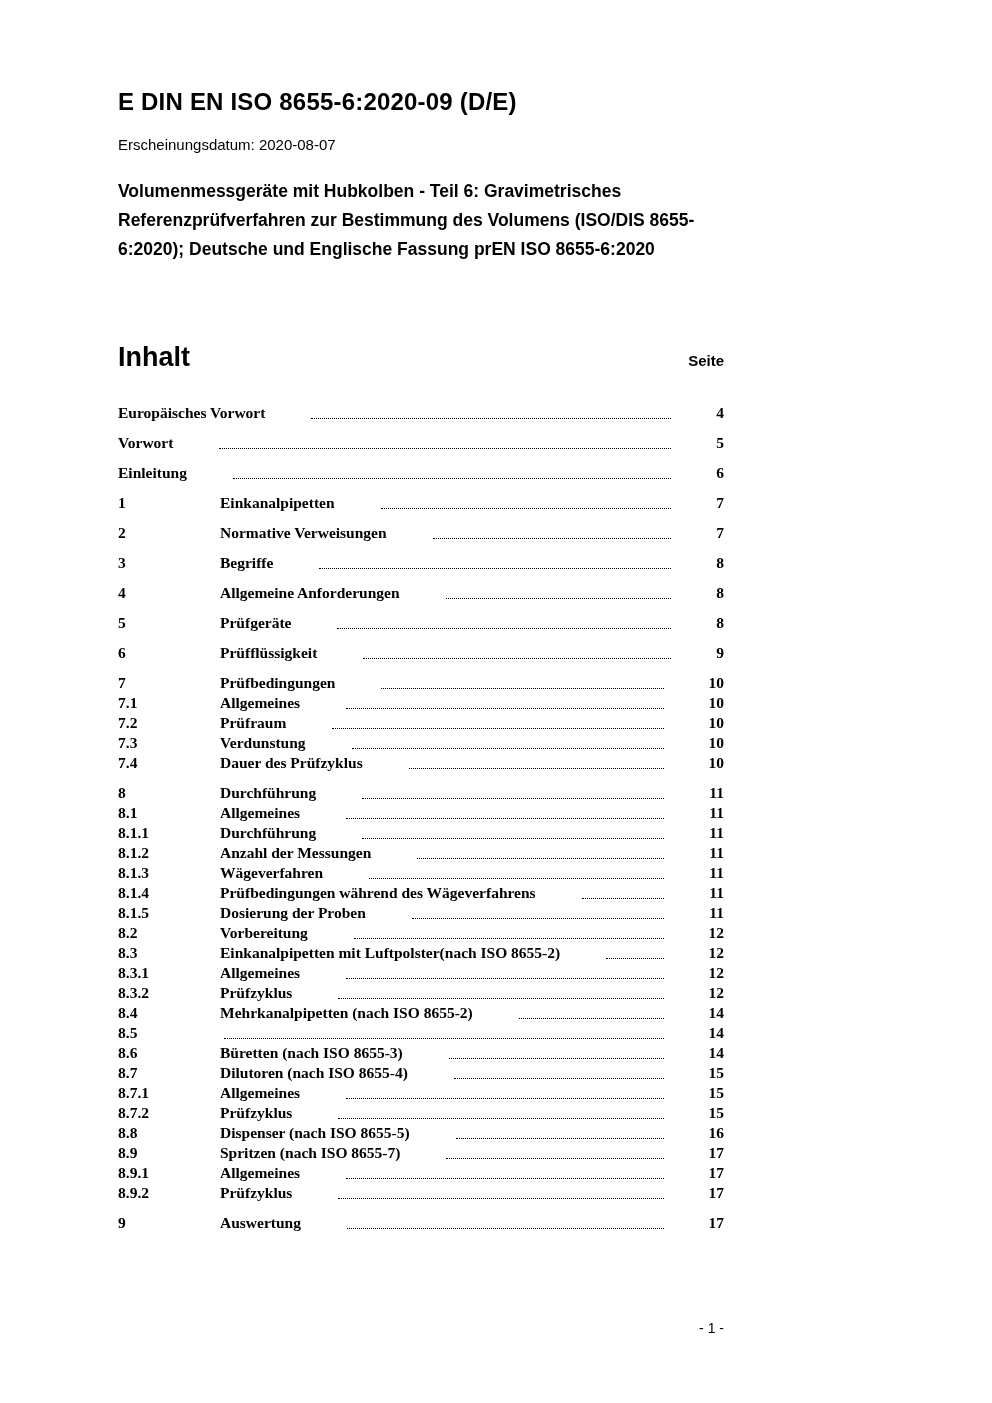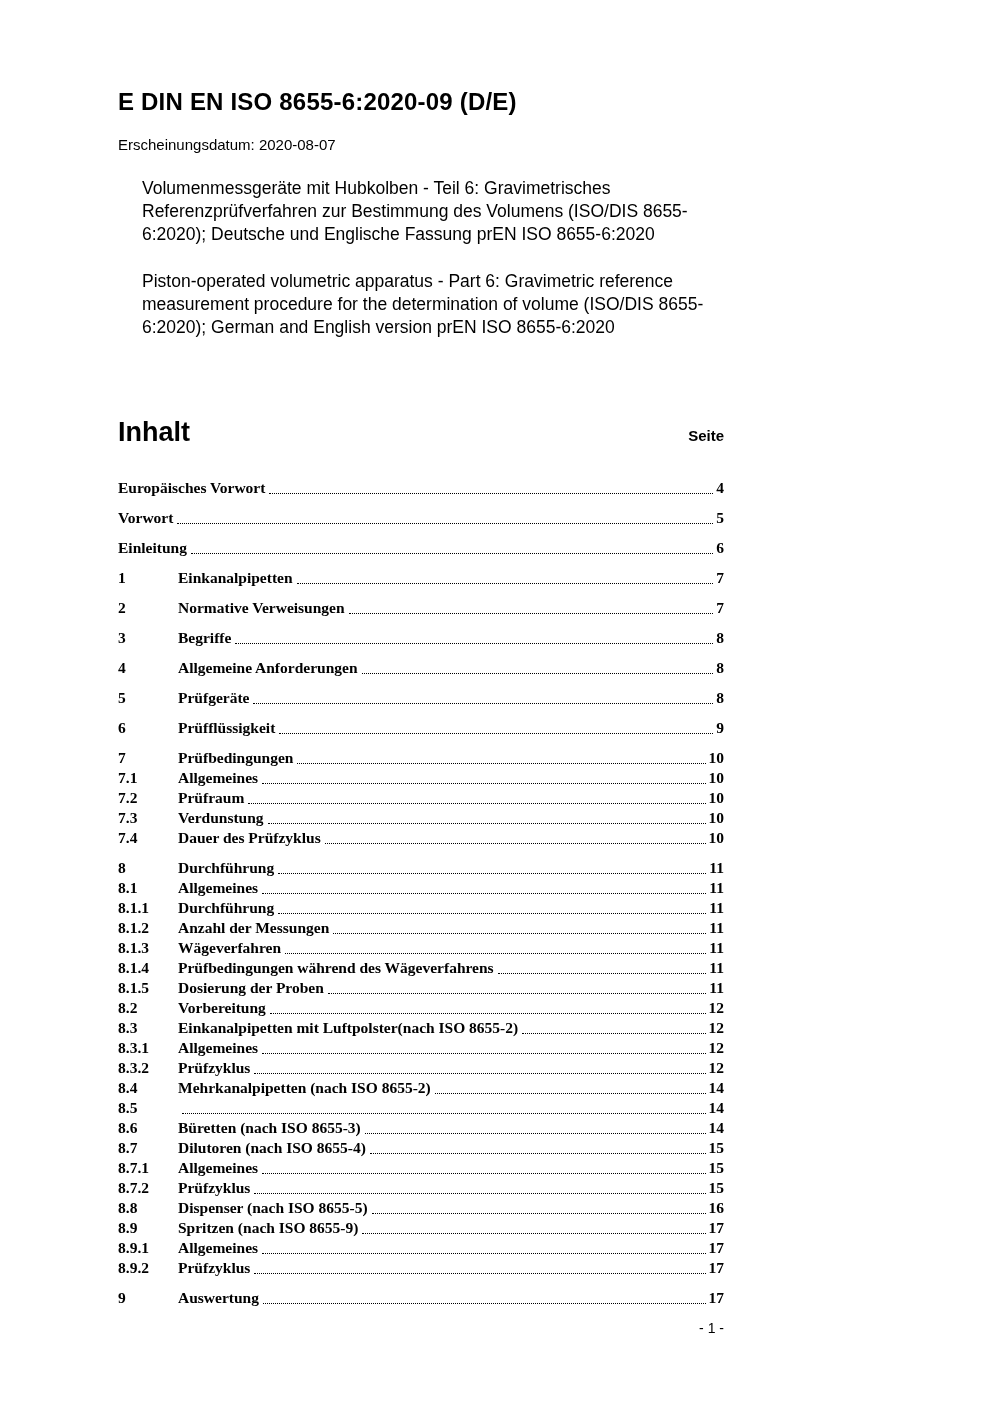--- a/index.html
+++ b/index.html
@@ -31,24 +31,23 @@
     letter-spacing: 0.2px;
   }
   .release {
     margin-top: 20px;
     font-size: 15px;
     font-family: "Liberation Sans", sans-serif;
   }
   .title-block {
     margin-top: 24px;
     font-size: 17.5px;
-    font-weight: normal;
-    line-height: 23px;
-    font-family: "Liberation Sans", sans-serif;
-    margin-left: 24px;
+    font-weight: bold;
+    line-height: 29px;
+    font-family: "Liberation Sans", sans-serif;
   }
   .toc-header {
     margin-top: 48px;
     display: flex;
     justify-content: space-between;
     align-items: baseline;
   }
   .toc-heading {
     font-size: 27px;
     font-weight: bold;
@@ -70,20 +69,21 @@
     margin-bottom: 10px;
   }
   .toc-group:last-child {
     margin-bottom: 0;
   }
   .toc-row {
     display: flex;
     align-items: flex-end;
     line-height: 20px;
     height: 20px;
+    gap: 42px;
   }
   .toc-num {
     flex: 0 0 60px;
     white-space: nowrap;
   }
   .toc-title {
     white-space: nowrap;
     flex: 0 0 auto;
   }
   .toc-leader {
@@ -110,21 +110,20 @@
 </head>
 <body>
 
 <div class="page">
   <div class="content">
 
     <h1 class="doc-number">E DIN EN ISO 8655-6:2020-09 (D/E)</h1>
     <div class="release">Erscheinungsdatum: 2020-08-07</div>
 
     <p class="title-block">Volumenmessgeräte mit Hubkolben - Teil 6: Gravimetrisches Referenzprüfverfahren zur Bestimmung des Volumens (ISO/DIS 8655-6:2020); Deutsche und Englische Fassung prEN ISO 8655-6:2020</p>
-    <p class="title-block">Piston-operated volumetric apparatus - Part 6: Gravimetric reference measurement procedure for the determination of volume (ISO/DIS 8655-6:2020); German and English version prEN ISO 8655-6:2020</p>
 
     <div class="toc-header">
       <span class="toc-heading">Inhalt</span>
       <span class="toc-page-label">Seite</span>
     </div>
 
     <div class="toc" id="toc">
         <div class="toc-group">
           <div class="toc-row">
             <span class="toc-title">Europäisches Vorwort</span>
@@ -329,21 +328,21 @@
             <span class="toc-page">15</span>
           </div>
           <div class="toc-row">
             <span class="toc-num">8.8</span>
             <span class="toc-title">Dispenser (nach ISO 8655-5)</span>
             <span class="toc-leader"></span>
             <span class="toc-page">16</span>
           </div>
           <div class="toc-row">
             <span class="toc-num">8.9</span>
-            <span class="toc-title">Spritzen (nach ISO 8655-9)</span>
+            <span class="toc-title">Spritzen (nach ISO 8655-7)</span>
             <span class="toc-leader"></span>
             <span class="toc-page">17</span>
           </div>
           <div class="toc-row">
             <span class="toc-num">8.9.1</span>
             <span class="toc-title">Allgemeines</span>
             <span class="toc-leader"></span>
             <span class="toc-page">17</span>
           </div>
           <div class="toc-row">

